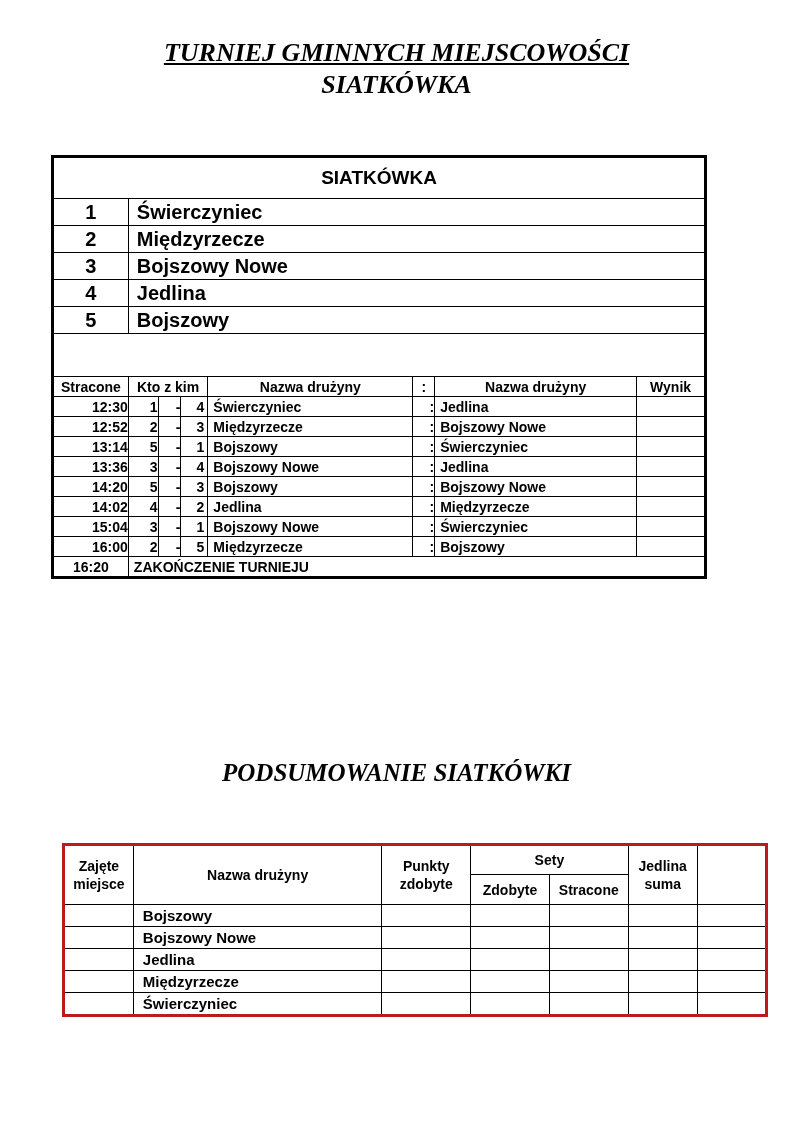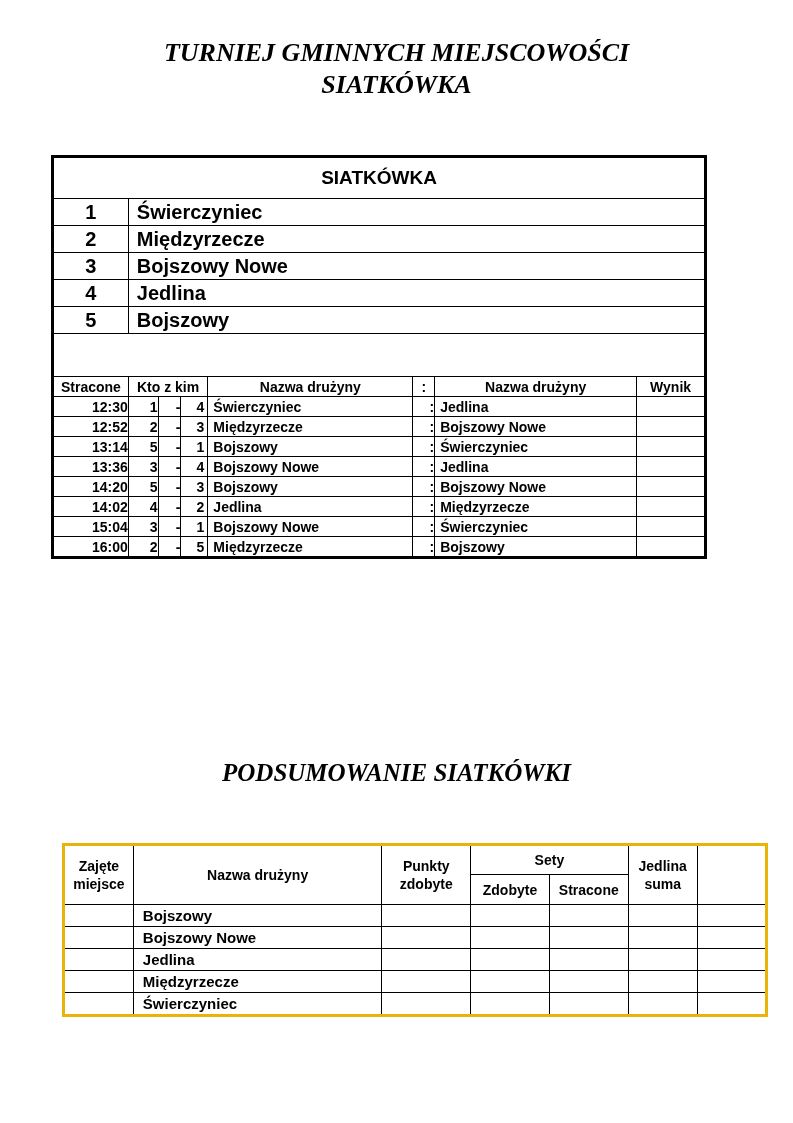--- a/index.html
+++ b/index.html
@@ -2,21 +2,21 @@
 <html><head>
 <meta charset="utf-8">
 <style>
   html, body { margin: 0; padding: 0; background: #ffffff; }
   body { width: 793px; height: 1123px; position: relative; overflow: hidden; color: #000; }
   .title {
     position: absolute; left: 0; width: 793px; text-align: center;
     font-family: "Liberation Serif", serif; font-style: italic; font-weight: bold;
     font-size: 26px; line-height: 30px;
   }
-  #title1 { top: 38px; }
+  #title1 { top: 38px; text-decoration: underline; }
   #title2 { top: 70px; }
   #title3 { top: 758px; font-size: 25px; }
 
   table { border-collapse: collapse; position: absolute; font-family: "Liberation Sans", sans-serif; font-weight: bold; }
   td, th { border: 1px solid #000; padding: 0; }
 
   
   #schedule { left: 51px; top: 155px; width: 656px; border: 3px solid #000; }
   #schedule .head-cell { height: 40px; font-size: 19px; text-align: center; }
   #schedule .team-row td { height: 26px; font-size: 20px; }
@@ -24,21 +24,21 @@
   #schedule .team-row .nm { padding-left: 8px; }
   #schedule .spacer td { height: 42px; border-bottom: 1px solid #000; }
   #schedule .hdr td { height: 19px; font-size: 14px; text-align: center; }
   #schedule .m td { height: 19px; font-size: 14px; }
   #schedule .c { text-align: right; }
   #schedule .r { text-align: right; padding-right: 3px; }
   #schedule .l { padding-left: 5px; }
   #schedule .end td { height: 19px; font-size: 14px; }
 
   
-  #summary { left: 62px; top: 843px; width: 706px; border: 3px solid #eab308; }
+  #summary { left: 62px; top: 843px; width: 706px; border: 3px solid #b91c1c; }
   #summary .h td { font-size: 14px; text-align: center; line-height: 18px; }
   #summary .h1 td { height: 28px; }
   #summary .h2 td { height: 29px; }
   #summary .s td { height: 21px; font-size: 15px; }
   #summary .s .nm { padding-left: 9px; }
 </style>
 </head>
 <body>
 
 <div class="title" id="title1">TURNIEJ GMINNYCH MIEJSCOWOŚCI</div>
@@ -162,20 +162,24 @@
       </tr>
       <tr class="m">
         <td class="c">16:00</td>
         <td class="c">2</td>
         <td class="c">-</td>
         <td class="r">5</td>
         <td class="l">Międzyrzecze</td>
         <td class="c">:</td>
         <td class="l">Bojszowy</td>
         <td class="c"></td>
+      </tr>
+      <tr class="end">
+        <td style="text-align: center;">16:20</td>
+        <td colspan="7" style="padding-left: 5px;">ZAKOŃCZENIE TURNIEJU</td>
       </tr>
     </tbody>
 </table>
 
 <div class="title" id="title3">PODSUMOWANIE SIATKÓWKI</div>
 
 <table id="summary">
   <colgroup>
     <col style="width:70px">
       <col style="width:250px">

